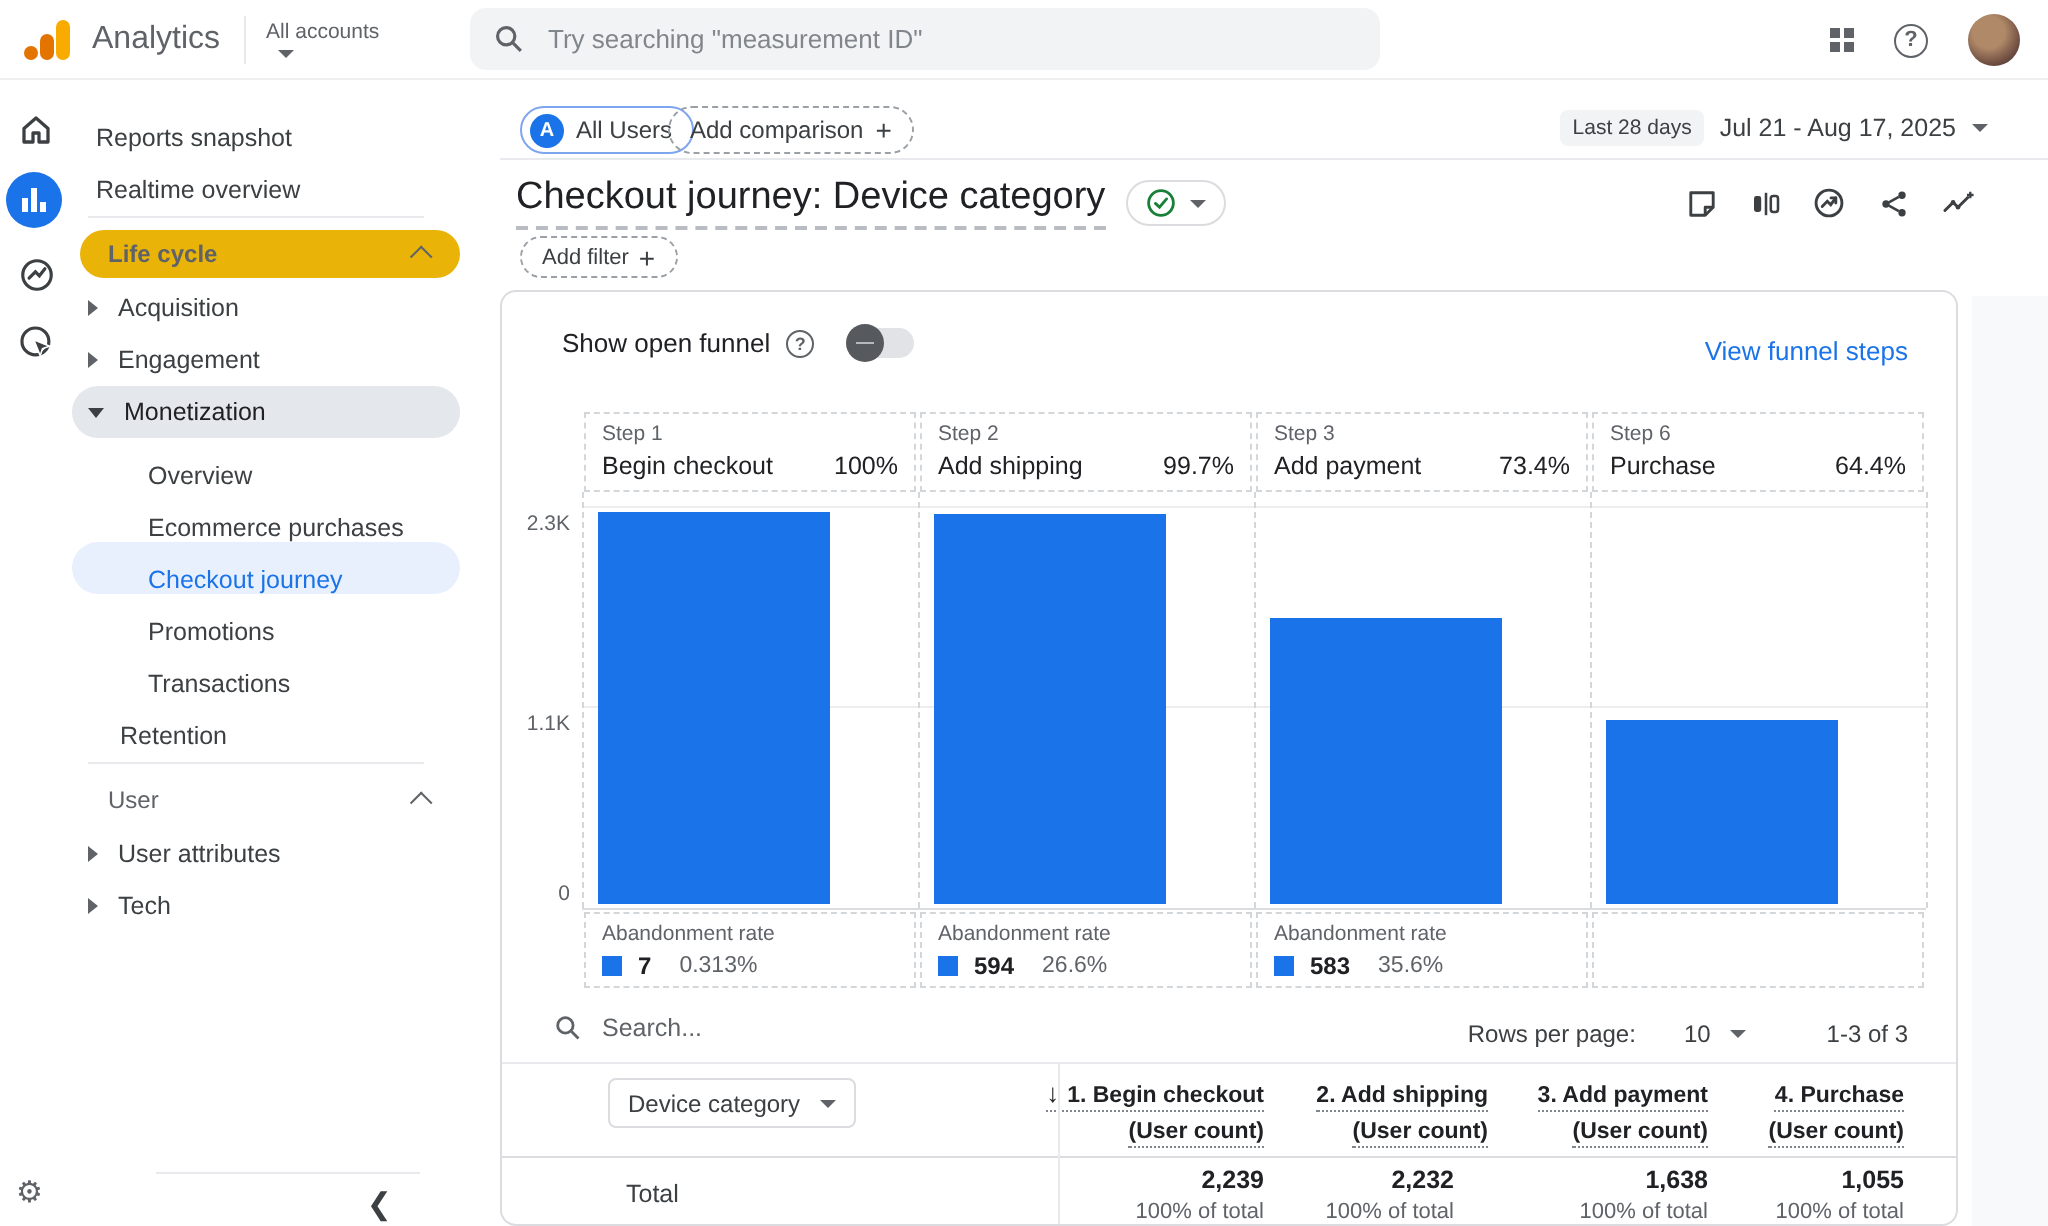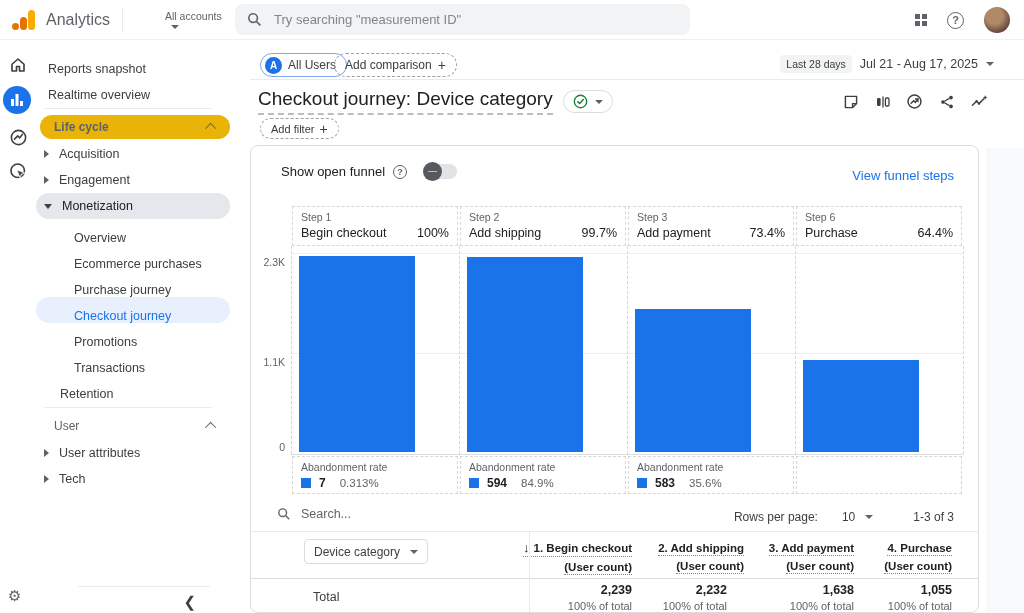--- a/index.html
+++ b/index.html
@@ -8,21 +8,21 @@
 
   
   #topbar { position:absolute; left:0; top:0; width:1024px; height:40px; background:#fff;
     border-bottom:1px solid #eef0f2; display:flex; align-items:center; z-index:5; }
   .ga-logo { position:relative; width:24px; height:22px; margin:0 10px 0 12px; }
   .ga-logo .dot { position:absolute; left:0; bottom:1px; width:7px; height:7px; border-radius:50%; background:#e37400; }
   .ga-logo .midbar { position:absolute; left:8px; bottom:1px; width:7px; height:13px; border-radius:3.5px; background:#e37400; }
   .ga-logo .tallbar { position:absolute; left:16px; bottom:1px; width:7px; height:20px; border-radius:3.5px; background:#f9ab00; }
   .brand { font-size:16px; color:#5f6368; margin-right:12px; }
   .topdiv { width:1px; height:24px; background:#e8eaed; margin-right:10px; }
-  .acct { display:flex; flex-direction:column; align-items:flex-start; line-height:11px;margin-left:32px; }
+  .acct { display:flex; flex-direction:column; align-items:flex-start; line-height:11px; }
   .acct-label { font-size:10.5px; color:#5f6368; }
   .caret { width:0; height:0; border-left:4px solid transparent; border-right:4px solid transparent;
     border-top:4px solid #5f6368; display:inline-block; }
   .acct .caret { margin:3px 0 0 6px; }
   #searchbar { position:absolute; left:235px; top:4px; width:455px; height:31px; background:#f1f3f4;
     border-radius:8px; display:flex; align-items:center; padding:0 12px; }
   #searchbar input { border:none; outline:none; background:transparent; font-size:13px; width:380px;
     color:#202124; font-family:inherit; margin-left:12px; }
   #searchbar input::placeholder { color:#80868b; }
   #topbar-right { position:absolute; right:14px; top:0; height:40px; display:flex; align-items:center; gap:20px; }
@@ -226,23 +226,20 @@
   <div class="nav-item nav-expand pill">
     <span class="tri-d"></span>
       <span style="font-weight:500">Monetization</span>
   </div>
   <div class="nav-item nav-child">
       <span>Overview</span>
     </div>
   <div class="nav-item nav-child">
       <span>Ecommerce purchases</span>
     </div>
-  <div class="nav-item nav-child">
-      <span>Purchase journey</span>
-    </div>
   <div class="nav-item nav-child sel">
       <span style="font-weight:500">Checkout journey</span>
     </div>
   <div class="nav-item nav-child">
       <span>Promotions</span>
     </div>
   <div class="nav-item nav-child">
       <span>Transactions</span>
     </div>
   <div class="nav-item nav-child2">
@@ -395,21 +392,21 @@
           <span class="ab-sq"></span>
         <span class="ab-count">7</span>
         <span class="ab-rate">0.313%</span>
         </span>
     </div>
     <div class="ab-cell" style="left:209px">
       <span class="ab-lab">Abandonment rate</span>
       <span class="ab-row">
           <span class="ab-sq"></span>
         <span class="ab-count">594</span>
-        <span class="ab-rate">84.9%</span>
+        <span class="ab-rate">26.6%</span>
         </span>
     </div>
     <div class="ab-cell" style="left:377px">
       <span class="ab-lab">Abandonment rate</span>
       <span class="ab-row">
           <span class="ab-sq"></span>
         <span class="ab-count">583</span>
         <span class="ab-rate">35.6%</span>
         </span>
     </div>

